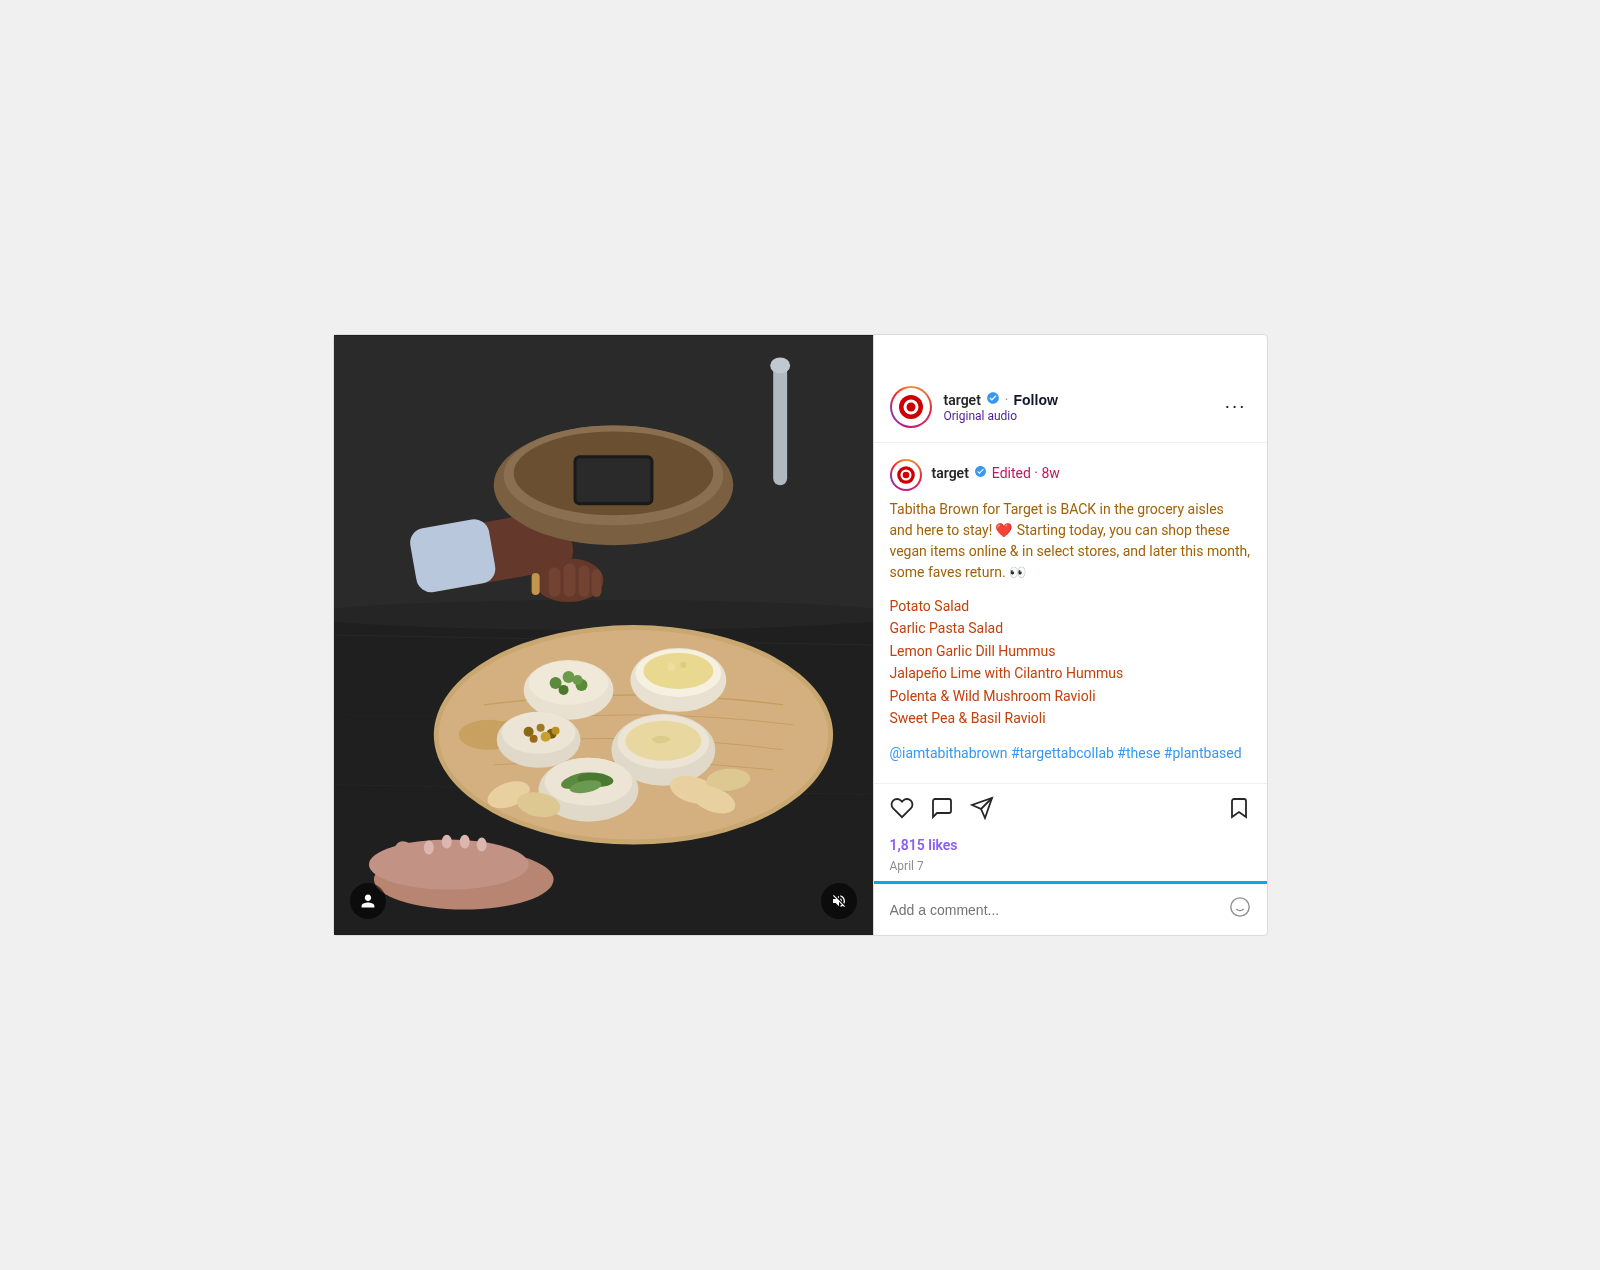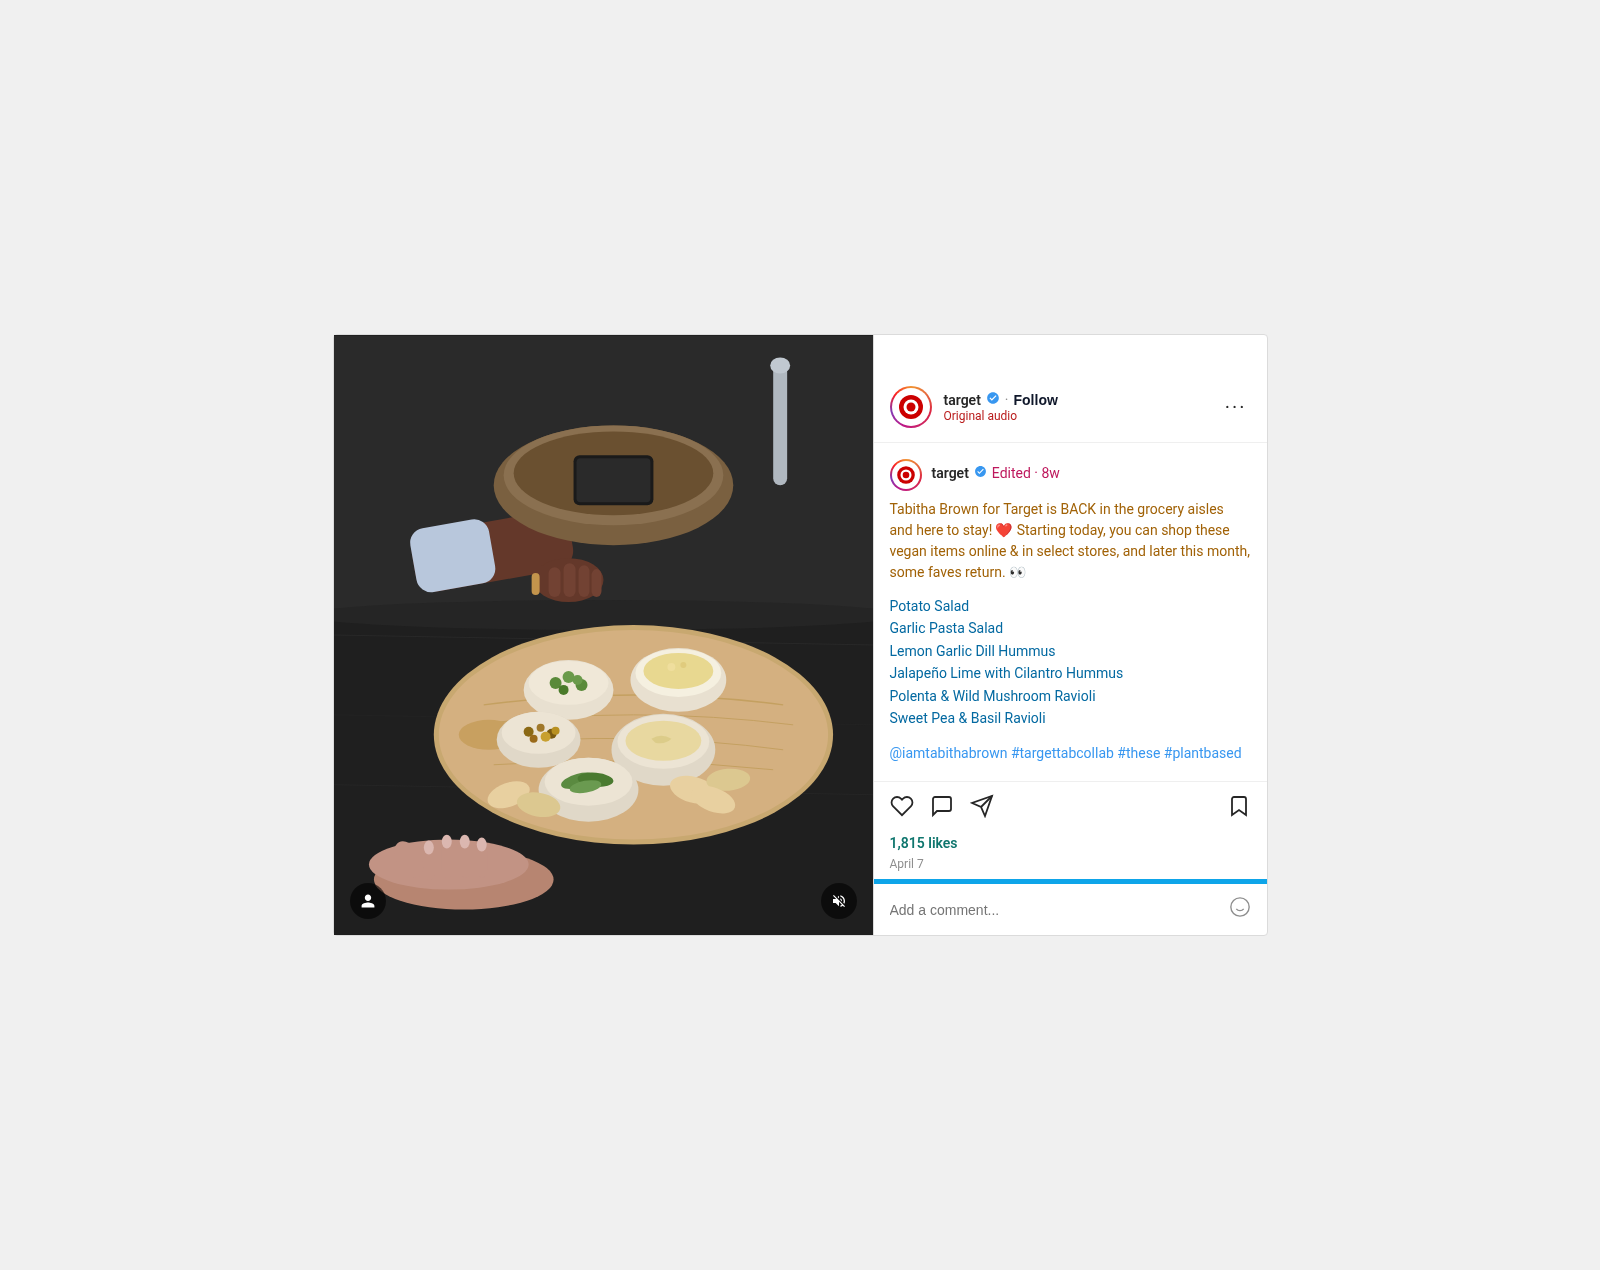--- a/index.html
+++ b/index.html
@@ -118,21 +118,21 @@
     .follow-btn {
       color: #0f172a;
       font-weight: 600;
       font-size: 14px;
       cursor: pointer;
       background: none;
       border: none;
     }
     .header-subtext {
       font-size: 12px;
-      color: #b91c1c;
+      color: #4c1d95;
       margin-top: 1px;
     }
     .more-options {
       font-size: 20px;
       color: #262626;
       cursor: pointer;
       letter-spacing: 2px;
       padding: 0 4px;
     }
     
@@ -182,21 +182,21 @@
     .caption-text {
       font-size: 14px;
       color: #a16207;
       line-height: 1.5;
     }
     .caption-list {
       margin-top: 12px;
     }
     .caption-list p {
       font-size: 14px;
-      color: #0369a1;
+      color: #c2410c;
       line-height: 1.6;
     }
     
     .post-actions {
       padding: 8px 16px 4px 16px;
       border-top: 1px solid #efefef;
     }
     .action-icons {
       display: flex;
       align-items: center;
@@ -211,33 +211,33 @@
     .action-icon-bookmark {
       margin-left: auto;
       cursor: pointer;
       font-size: 22px;
       color: #262626;
     }
     .likes-row {
       padding: 4px 16px;
       font-weight: 600;
       font-size: 14px;
-      color: #0f766e;
+      color: #8b5cf6;
     }
     .date-row {
       padding: 2px 1px 8px 16px;
       font-size: 12px;
       color: #8e8e8e;
     }
     
     .comment-input-area {
       display: flex;
       align-items: center;
       padding: 12px 16px;
-      border-top: 5px solid #0ea5e9;
+      border-top: 3px solid #0ea5e9;
       gap: 12px;
     }
     .comment-input {
       flex: 1;
       border: none;
       outline: none;
       font-size: 14px;
       color: #8e8e8e;
       background: transparent;
     }

